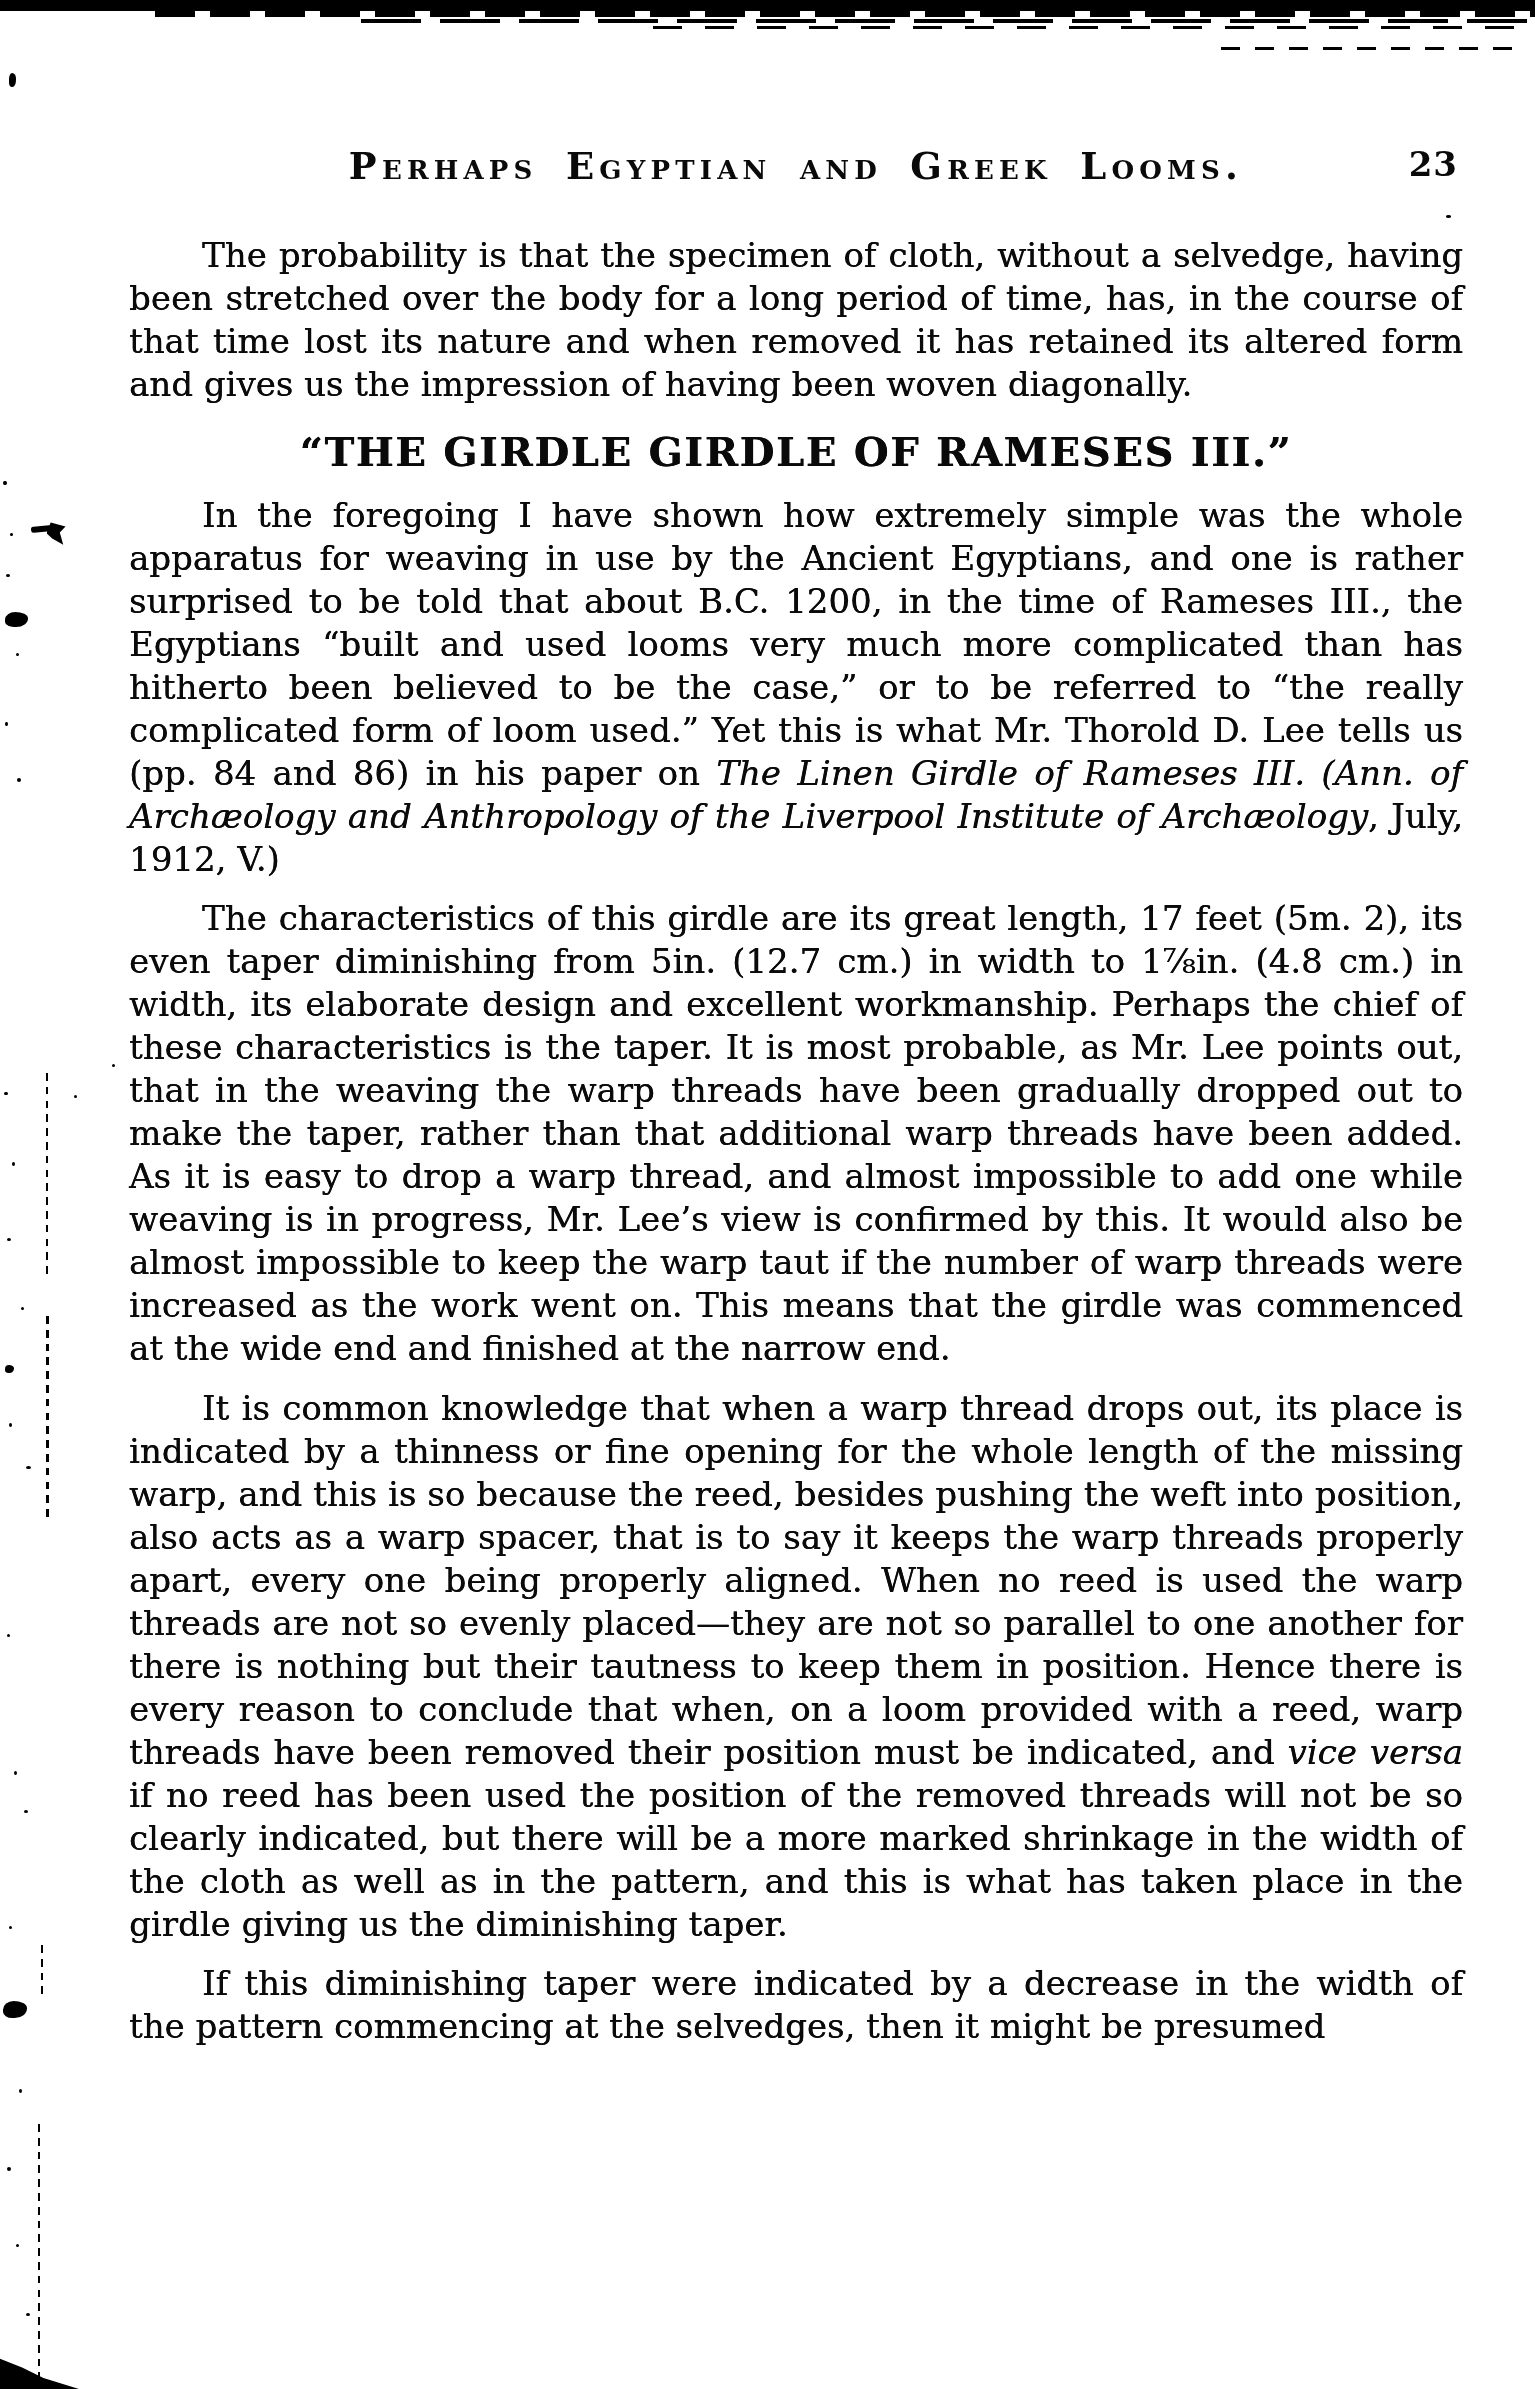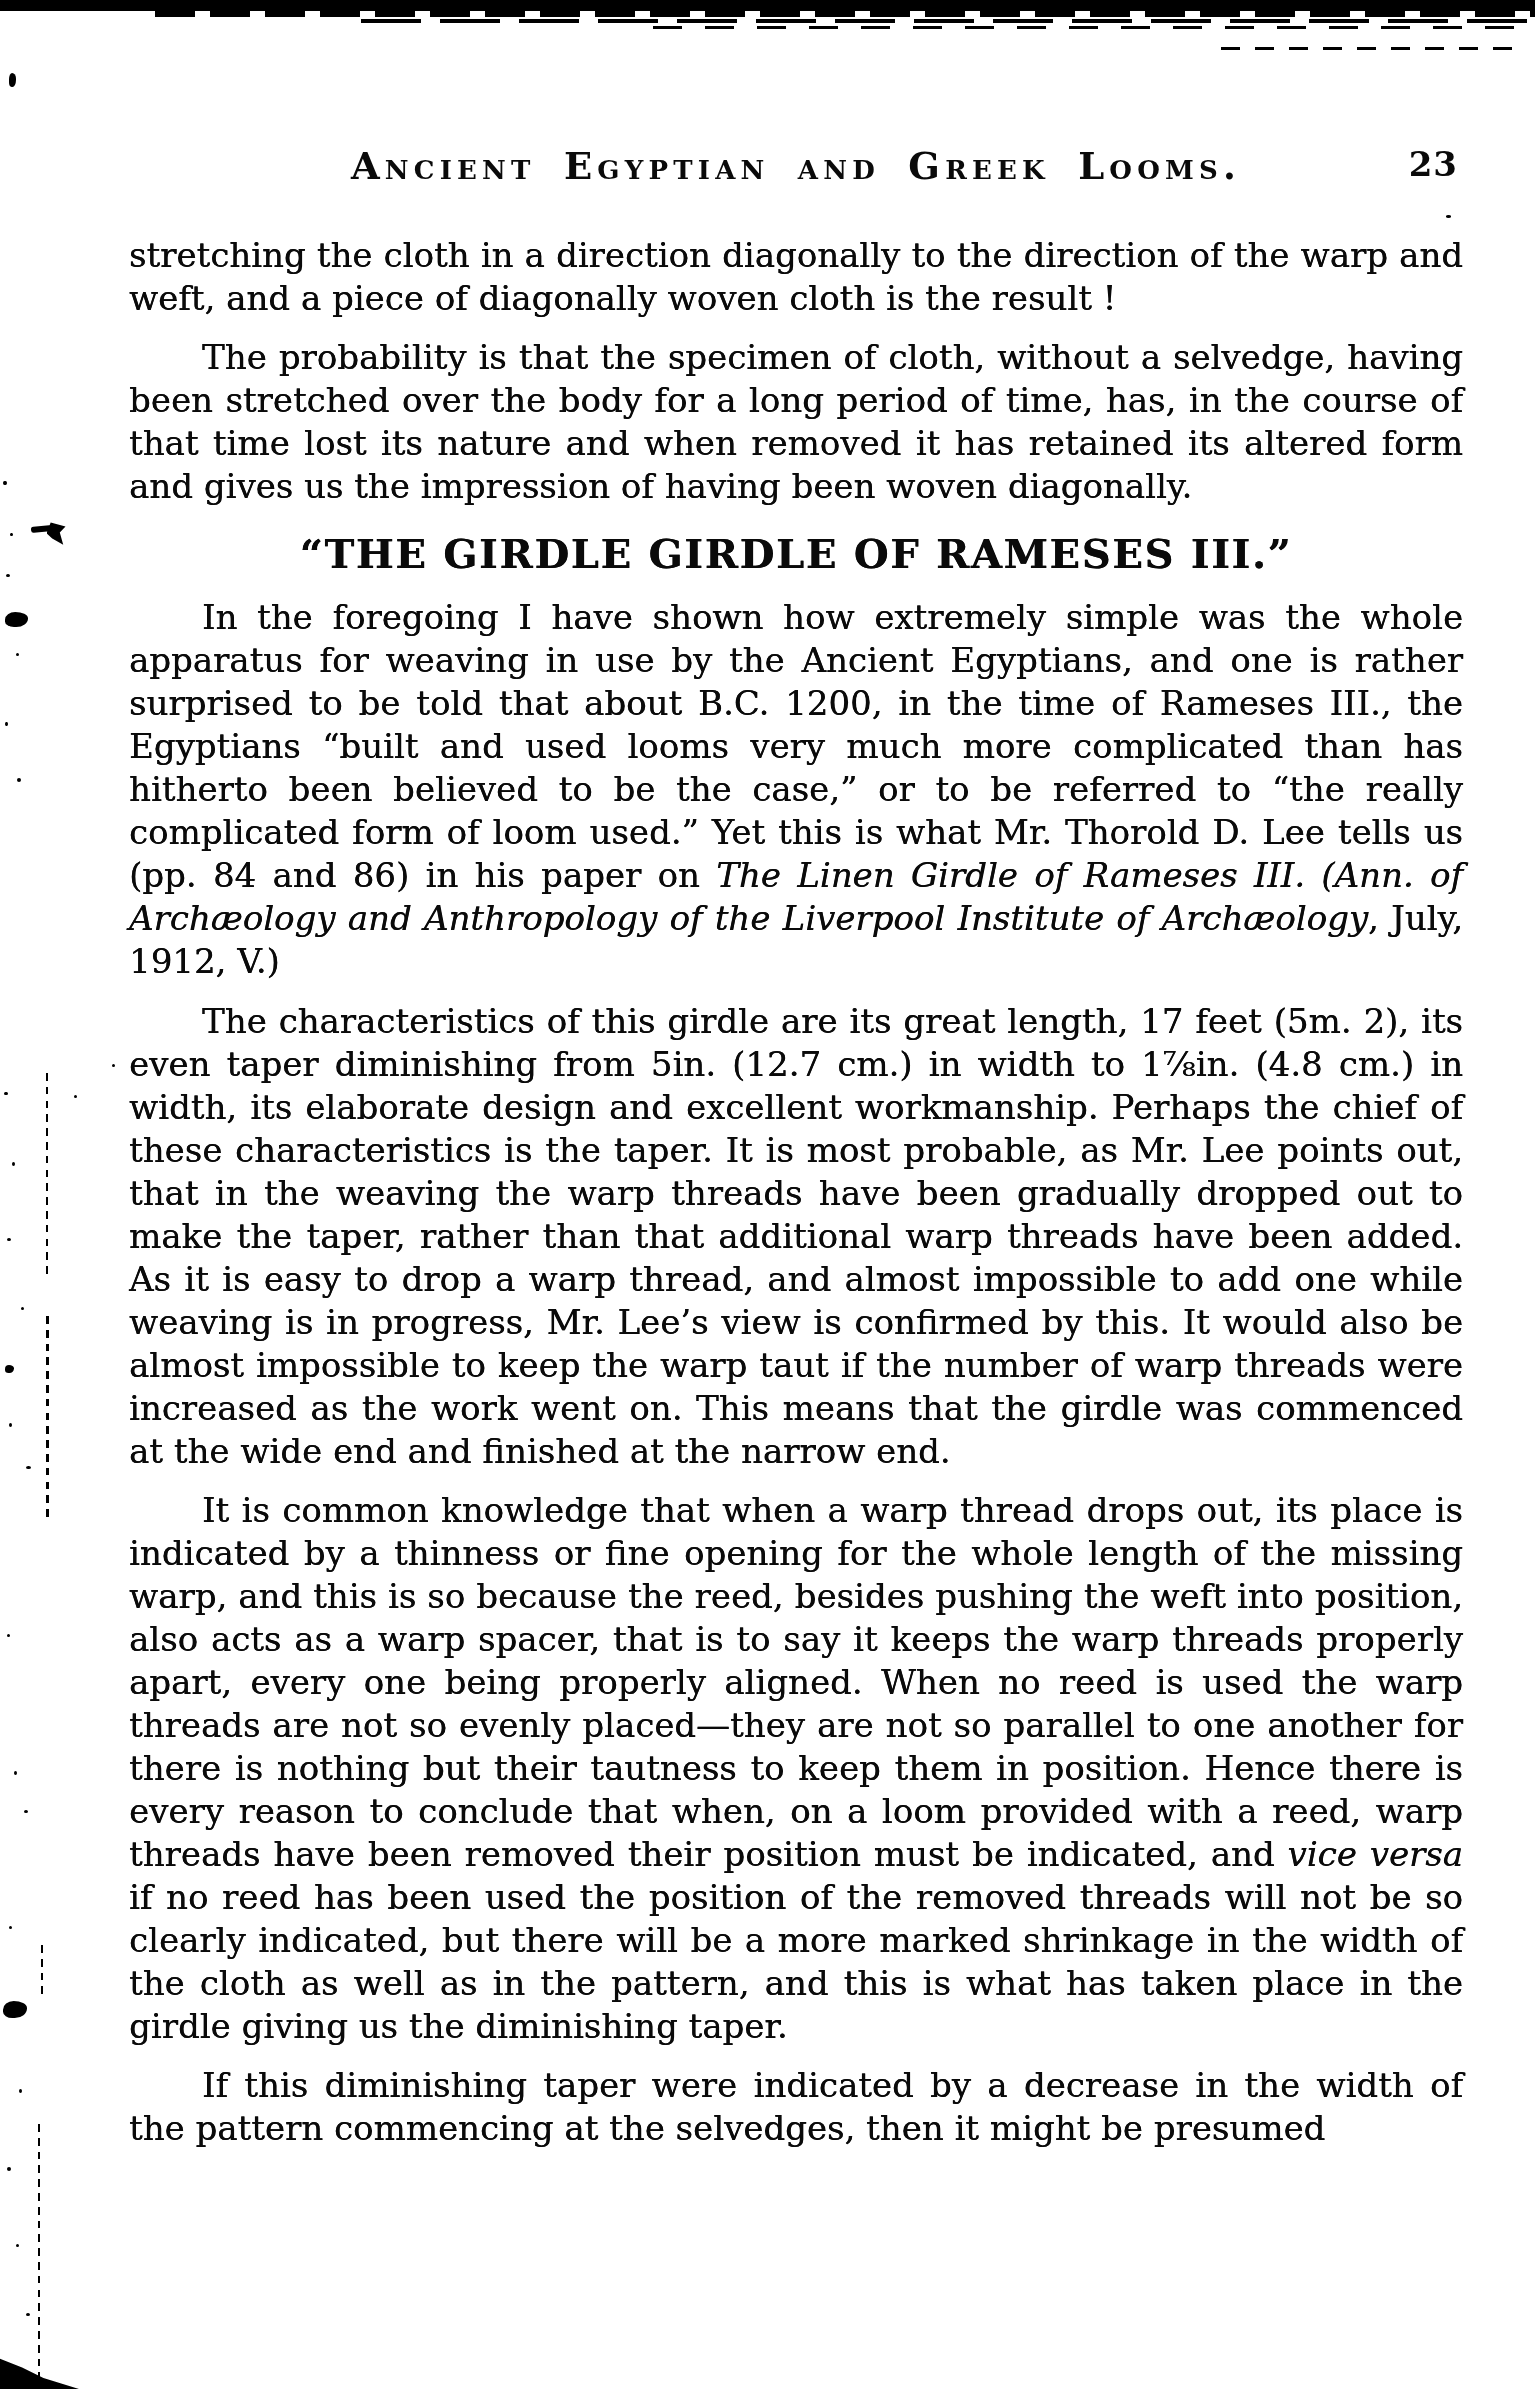--- a/index.html
+++ b/index.html
@@ -65,26 +65,25 @@
 
 <div class="page">
 
   <div class="scan-edge-top"></div>
   <div class="streak s1"></div>
   <div class="streak s2"></div>
   <div class="streak s3"></div>
   <div class="streak s4"></div>
 
   <div class="running-header">
-    <span class="header-title">Ancient Egyptian and Greek Looms.</span>
+    <span class="header-title">Perhaps Egyptian and Greek Looms.</span>
     <span class="page-number">23</span>
   </div>
 
   <div class="body-text">
-      <p class="para"><span>stretching the cloth in a direction diagonally to the direction of the warp and weft, and a piece of diagonally woven cloth is the result !</span></p>
       <p class="para indent"><span>The probability is that the specimen of cloth, without a selvedge, having been stretched over the body for a long period of time, has, in the course of that time lost its nature and when removed it has retained its altered form and gives us the impression of having been woven diagonally.</span></p>
       <div class="section-heading">“THE GIRDLE GIRDLE OF RAMESES III.”</div>
       <p class="para indent"><span>In the foregoing I have shown how extremely simple was the whole apparatus for weaving in use by the Ancient Egyptians, and one is rather surprised to be told that about B.C. 1200, in the time of Rameses III., the Egyptians “built and used looms very much more complicated than has hitherto been believed to be the case,” or to be referred to “the really complicated form of loom used.”  Yet this is what Mr. Thorold D. Lee tells us (pp. 84 and 86) in his paper on </span><span class="italic">The Linen Girdle of Rameses III. (Ann. of Archæology and Anthropology of the Liverpool Institute of Archæology</span><span>, July, 1912, V.)</span></p>
       <p class="para indent"><span>The characteristics of this girdle are its great length, 17 feet (5m. 2), its even taper diminishing from 5in. (12.7 cm.) in width to 1⅞in. (4.8 cm.) in width, its elaborate design and excellent workmanship.  Perhaps the chief of these characteristics is the taper.  It is most probable, as Mr. Lee points out, that in the weaving the warp threads have been gradually dropped out to make the taper, rather than that additional warp threads have been added.  As it is easy to drop a warp thread, and almost impossible to add one while weaving is in progress, Mr. Lee’s view is confirmed by this.  It would also be almost impossible to keep the warp taut if the number of warp threads were increased as the work went on.  This means that the girdle was commenced at the wide end and finished at the narrow end.</span></p>
       <p class="para indent"><span>It is common knowledge that when a warp thread drops out, its place is indicated by a thinness or fine opening for the whole length of the missing warp, and this is so because the reed, besides pushing the weft into position, also acts as a warp spacer, that is to say it keeps the warp threads properly apart, every one being properly aligned.  When no reed is used the warp threads are not so evenly placed—they are not so parallel to one another for there is nothing but their tautness to keep them in position.  Hence there is every reason to conclude that when, on a loom provided with a reed, warp threads have been removed their position must be indicated, and </span><span class="italic">vice versa</span><span> if no reed has been used the position of the removed threads will not be so clearly indicated, but there will be a more marked shrinkage in the width of the cloth as well as in the pattern, and this is what has taken place in the girdle giving us the diminishing taper.</span></p>
       <p class="para indent"><span>If this diminishing taper were indicated by a decrease in the width of the pattern commencing at the selvedges, then it might be presumed</span></p>
     </div>
 
   <div class="crease c1"></div>
   <div class="crease c2"></div>

